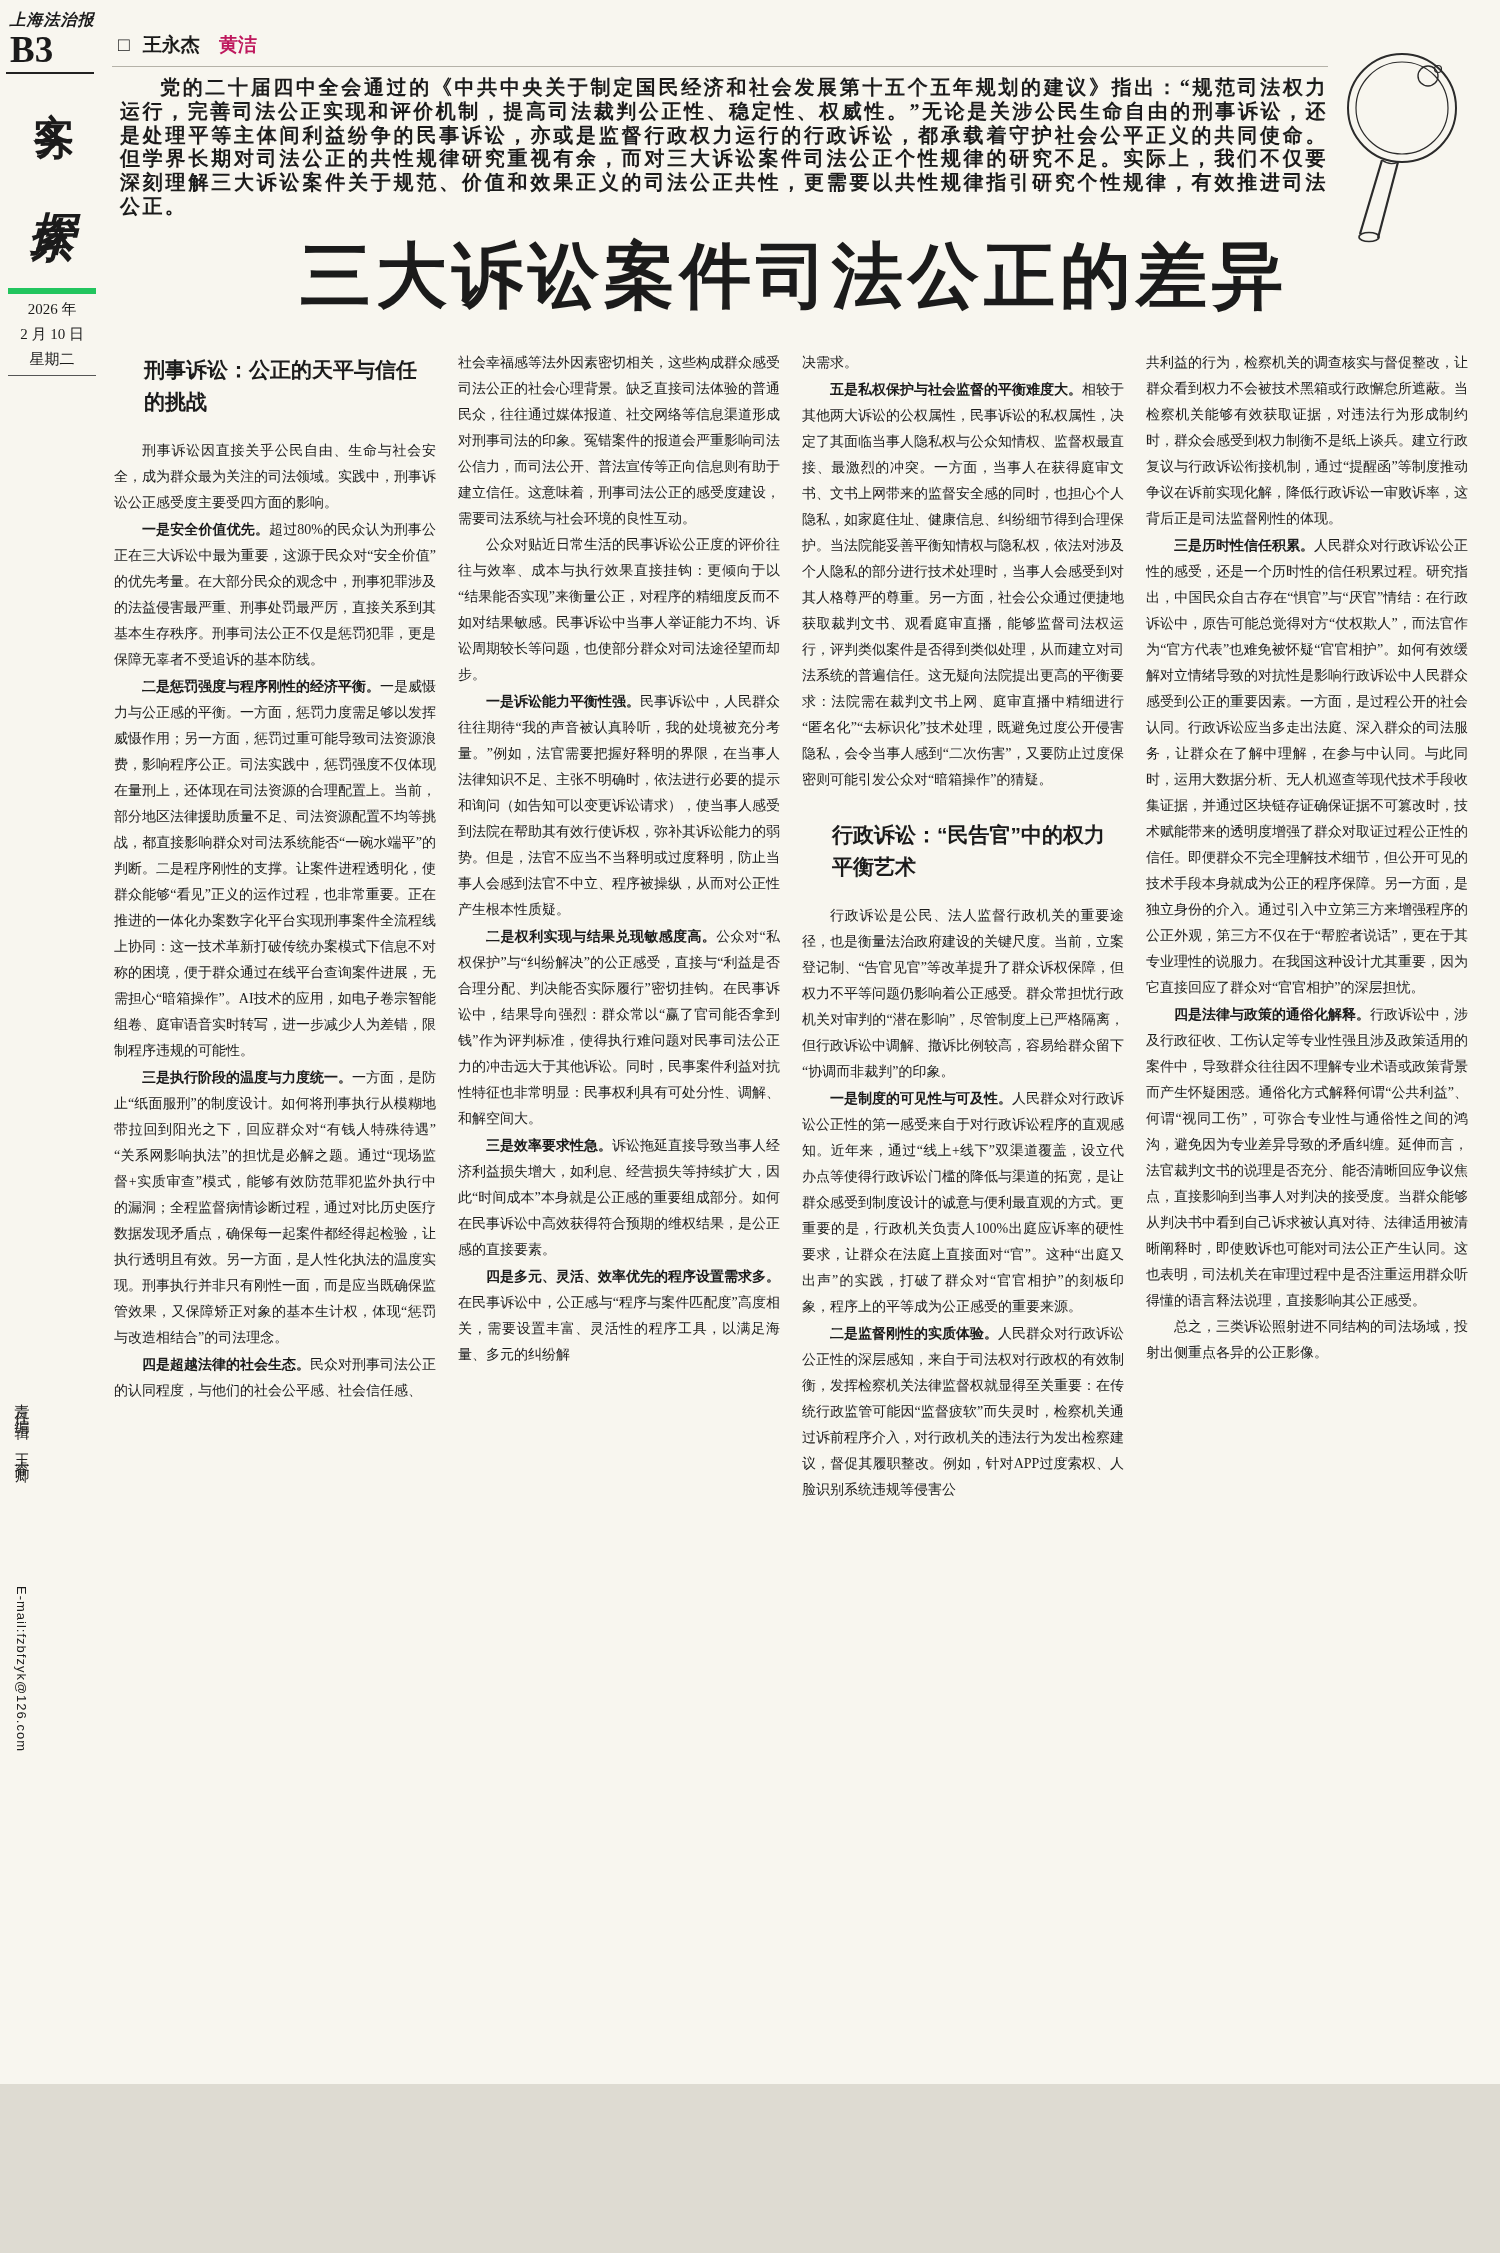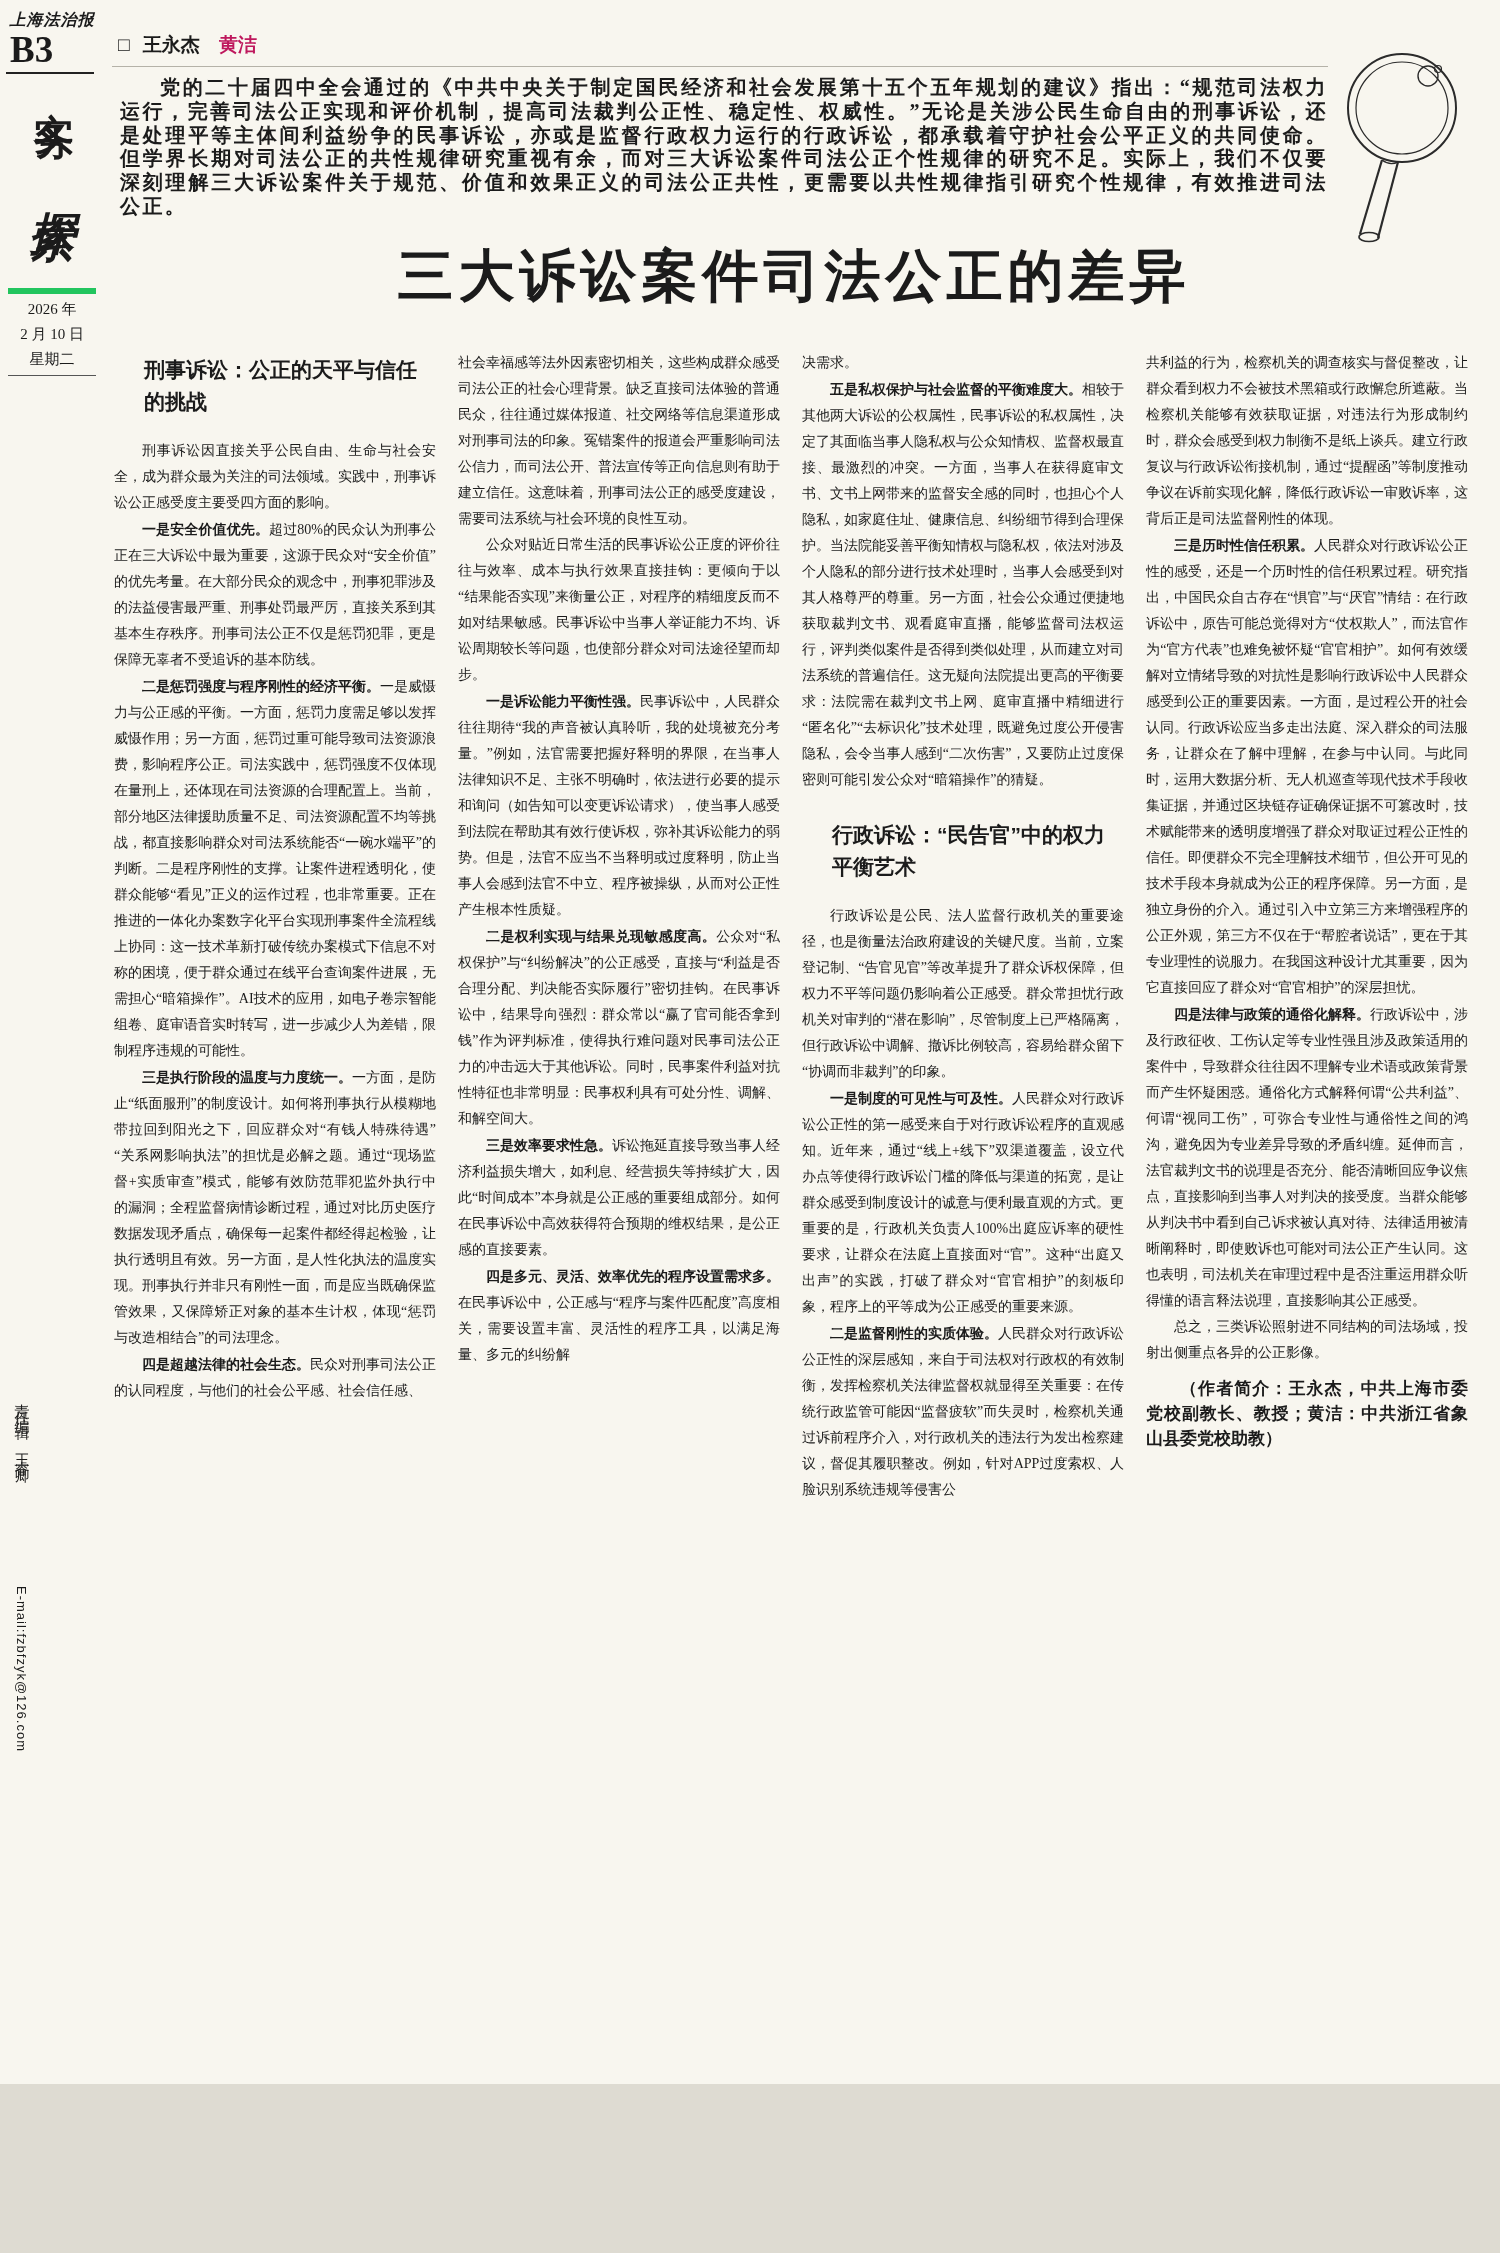--- a/index.html
+++ b/index.html
@@ -29,21 +29,21 @@
             font-family:"Liberation Sans", sans-serif; }
   .byline .sq { font-weight:400; margin-right:8px; }
   .byline .a1 { margin-right:14px;margin-top:16px; }
   .byline .a2 { color:#be185d; }
   .byline-rule { position:absolute; top:36px; left:0; width:1216px; border-top:1px solid #b5b2a8; }
   .intro { position:absolute; top:46px; left:8px; width:1208px; margin:0;
            font-size:20px; line-height:23.8px; letter-spacing:2.4px; font-weight:700;
            text-align:justify; text-indent:2em; }
   .magnifier { position:absolute; top:14px; right:0; width:150px; height:206px; }
   .headline { position:absolute; top:198px; left:0; width:100%; margin:0; text-align:center;
-              font-size:56px; line-height:96px; font-weight:900; letter-spacing:5px;
+              font-size:71px; line-height:96px; font-weight:900; letter-spacing:5px;
               font-family:"Liberation Sans", sans-serif; }
 
   
   .columns { position:absolute; top:320px; left:2px; width:1354px; height:1884px;
              display:grid; grid-template-columns:repeat(4,1fr); column-gap:22px; overflow:hidden; }
   .col { overflow:hidden; }
   .body-p { margin:0; font-size:14px; line-height:26px; text-align:justify; text-indent:2em; }
   .body-p.noindent { text-indent:0; }
   .lead { font-weight:700; font-family:"Liberation Sans", sans-serif; }
   .col-heading { margin:26px 0 20px; padding:0 8px 0 30px; font-size:21px; line-height:32px;
@@ -121,17 +121,16 @@
           <h3 class="col-heading">行政诉讼：“民告官”中的权力平衡艺术</h3>
           <p class="body-p">行政诉讼是公民、法人监督行政机关的重要途径，也是衡量法治政府建设的关键尺度。当前，立案登记制、“告官见官”等改革提升了群众诉权保障，但权力不平等问题仍影响着公正感受。群众常担忧行政机关对审判的“潜在影响”，尽管制度上已严格隔离，但行政诉讼中调解、撤诉比例较高，容易给群众留下“协调而非裁判”的印象。</p>
           <p class="body-p"><span class="lead">一是制度的可见性与可及性。</span>人民群众对行政诉讼公正性的第一感受来自于对行政诉讼程序的直观感知。近年来，通过“线上+线下”双渠道覆盖，设立代办点等使得行政诉讼门槛的降低与渠道的拓宽，是让群众感受到制度设计的诚意与便利最直观的方式。更重要的是，行政机关负责人100%出庭应诉率的硬性要求，让群众在法庭上直接面对“官”。这种“出庭又出声”的实践，打破了群众对“官官相护”的刻板印象，程序上的平等成为公正感受的重要来源。</p>
           <p class="body-p"><span class="lead">二是监督刚性的实质体验。</span>人民群众对行政诉讼公正性的深层感知，来自于司法权对行政权的有效制衡，发挥检察机关法律监督权就显得至关重要：在传统行政监管可能因“监督疲软”而失灵时，检察机关通过诉前程序介入，对行政机关的违法行为发出检察建议，督促其履职整改。例如，针对APP过度索权、人脸识别系统违规等侵害公</p>
         </div>
         <div class="col">
           <p class="body-p noindent">共利益的行为，检察机关的调查核实与督促整改，让群众看到权力不会被技术黑箱或行政懈怠所遮蔽。当检察机关能够有效获取证据，对违法行为形成制约时，群众会感受到权力制衡不是纸上谈兵。建立行政复议与行政诉讼衔接机制，通过“提醒函”等制度推动争议在诉前实现化解，降低行政诉讼一审败诉率，这背后正是司法监督刚性的体现。</p>
           <p class="body-p"><span class="lead">三是历时性信任积累。</span>人民群众对行政诉讼公正性的感受，还是一个历时性的信任积累过程。研究指出，中国民众自古存在“惧官”与“厌官”情结：在行政诉讼中，原告可能总觉得对方“仗权欺人”，而法官作为“官方代表”也难免被怀疑“官官相护”。如何有效缓解对立情绪导致的对抗性是影响行政诉讼中人民群众感受到公正的重要因素。一方面，是过程公开的社会认同。行政诉讼应当多走出法庭、深入群众的司法服务，让群众在了解中理解，在参与中认同。与此同时，运用大数据分析、无人机巡查等现代技术手段收集证据，并通过区块链存证确保证据不可篡改时，技术赋能带来的透明度增强了群众对取证过程公正性的信任。即便群众不完全理解技术细节，但公开可见的技术手段本身就成为公正的程序保障。另一方面，是独立身份的介入。通过引入中立第三方来增强程序的公正外观，第三方不仅在于“帮腔者说话”，更在于其专业理性的说服力。在我国这种设计尤其重要，因为它直接回应了群众对“官官相护”的深层担忧。</p>
           <p class="body-p"><span class="lead">四是法律与政策的通俗化解释。</span>行政诉讼中，涉及行政征收、工伤认定等专业性强且涉及政策适用的案件中，导致群众往往因不理解专业术语或政策背景而产生怀疑困惑。通俗化方式解释何谓“公共利益”、何谓“视同工伤”，可弥合专业性与通俗性之间的鸿沟，避免因为专业差异导致的矛盾纠缠。延伸而言，法官裁判文书的说理是否充分、能否清晰回应争议焦点，直接影响到当事人对判决的接受度。当群众能够从判决书中看到自己诉求被认真对待、法律适用被清晰阐释时，即使败诉也可能对司法公正产生认同。这也表明，司法机关在审理过程中是否注重运用群众听得懂的语言释法说理，直接影响其公正感受。</p>
           <p class="body-p">总之，三类诉讼照射进不同结构的司法场域，投射出侧重点各异的公正影像。</p>
-          <p class="author-note">（作者简介：王永杰，中共上海市委党校副教长、教授；黄洁：中共浙江省象山县委党校助教）</p>
         </div>
       </section>
   </main>
 </div>
 
 </body></html>

